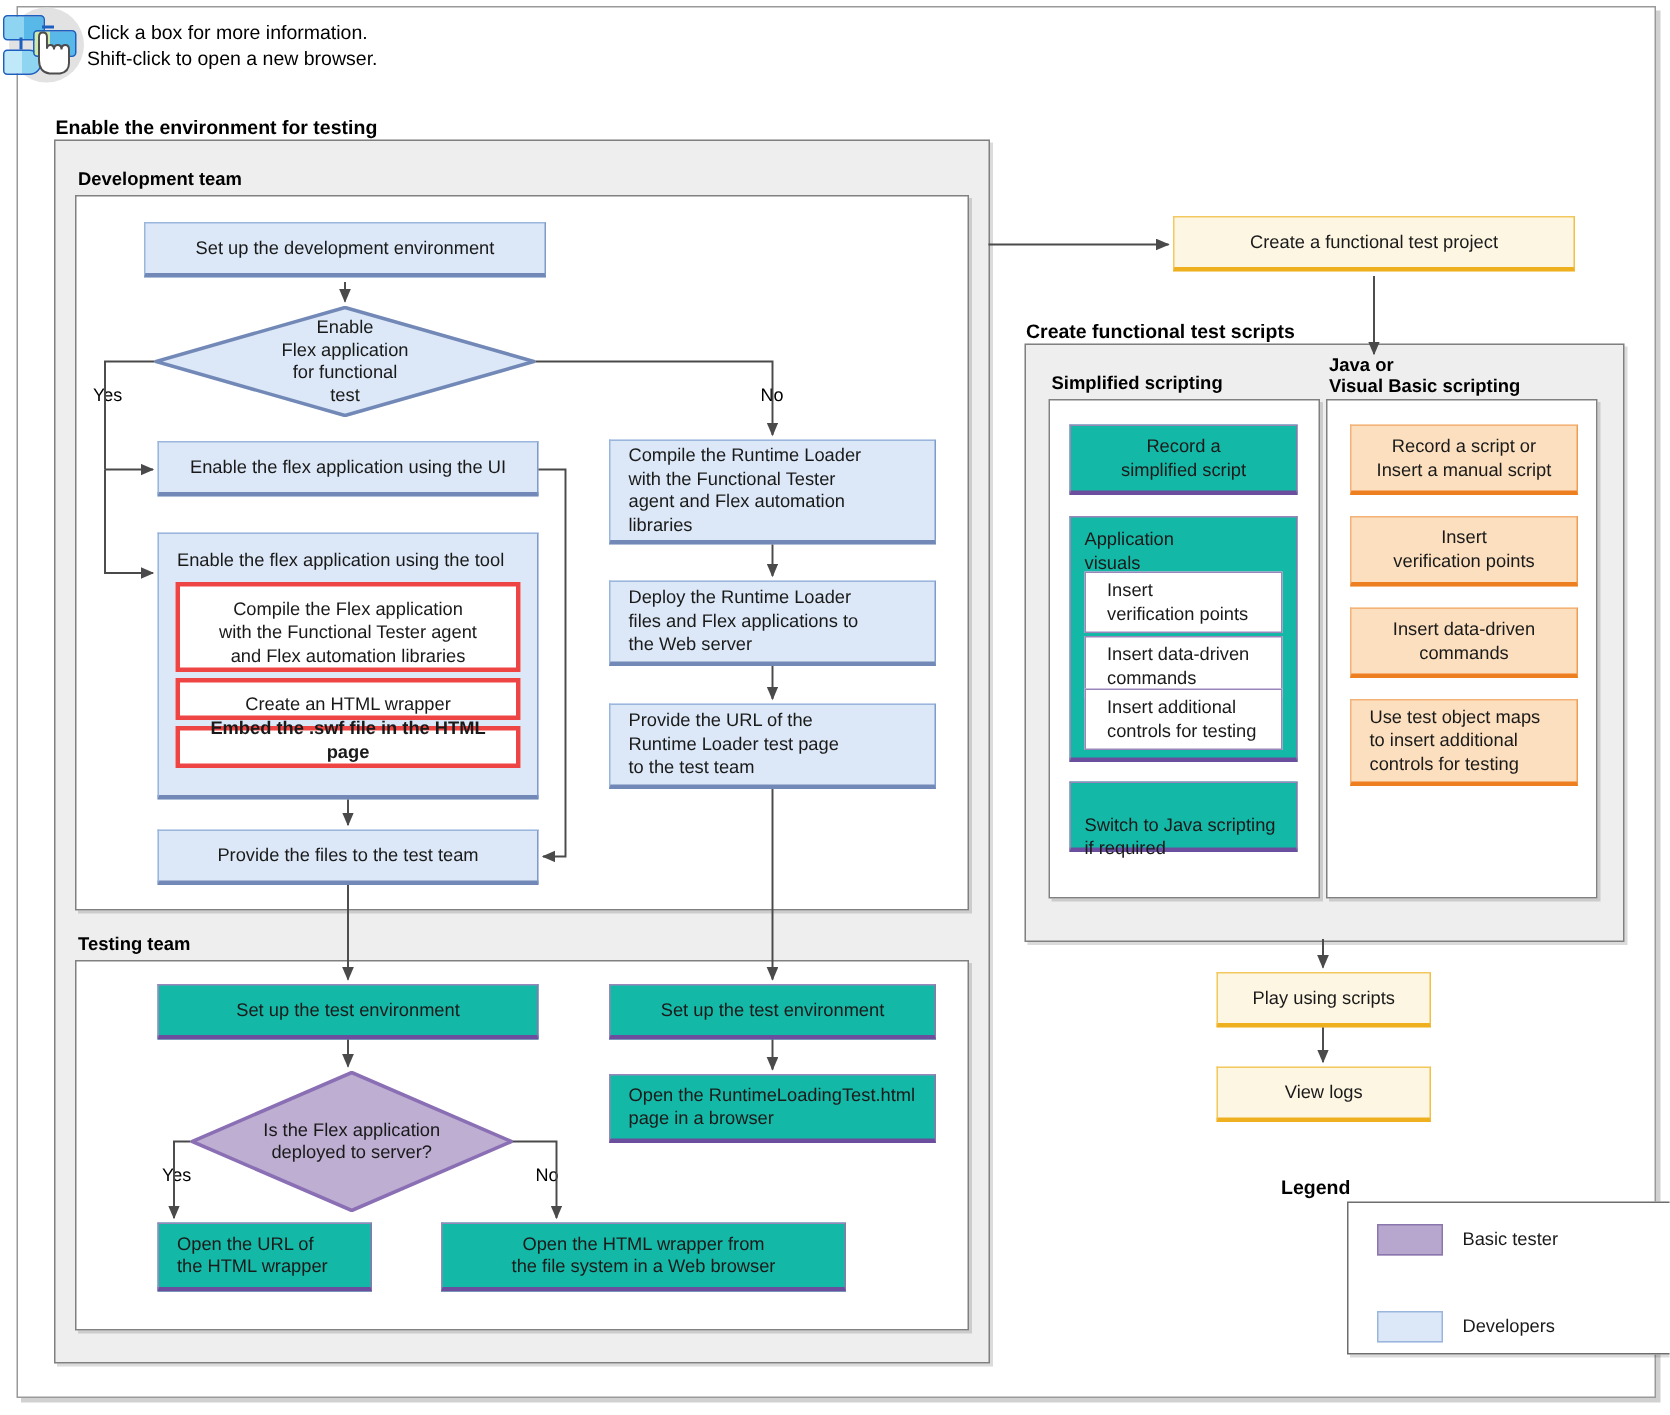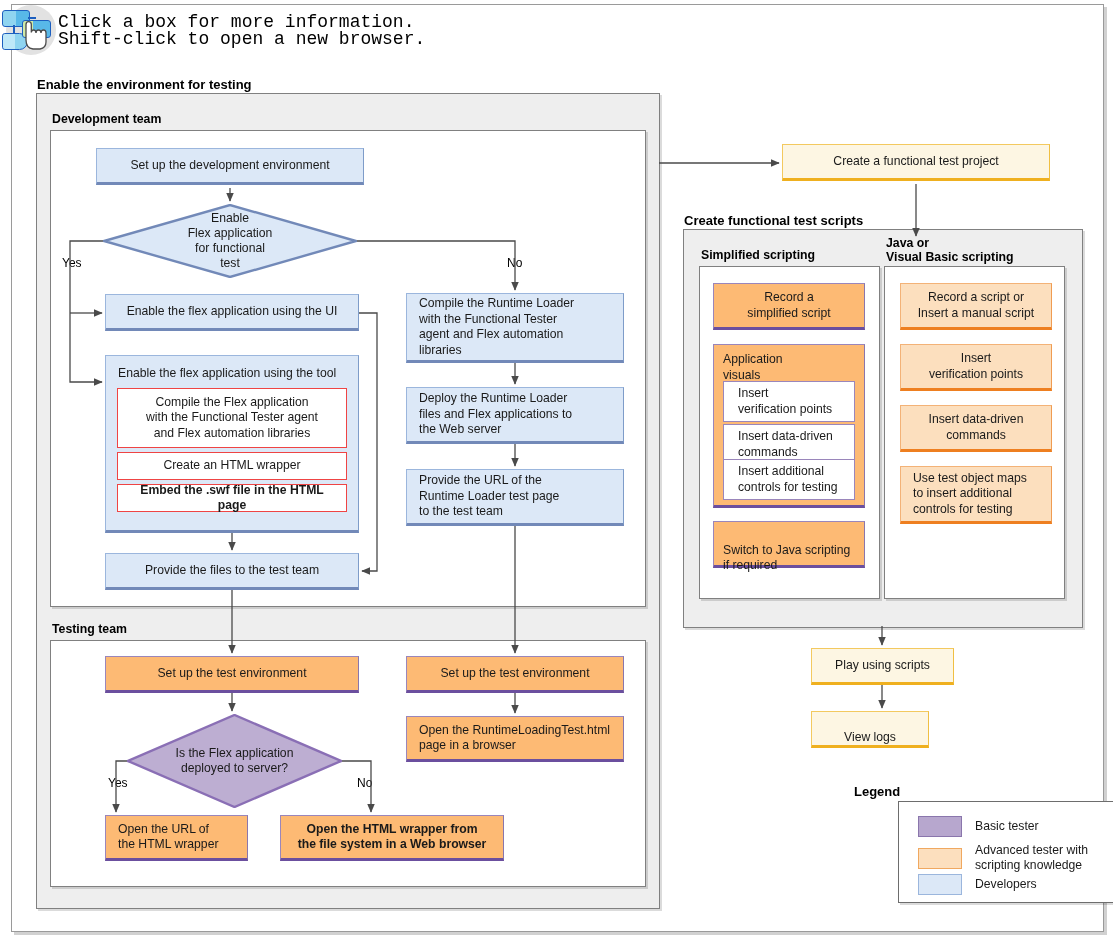--- a/index.html
+++ b/index.html
@@ -10,51 +10,51 @@
   
   #page-frame{position:absolute;left:11px;top:4px;width:1091px;height:926px;
        border:1px solid #9a9a9a;background:#fff;box-shadow:3px 3px 0 rgba(0,0,0,.18);}
 
   
   #hint-icon{position:absolute;left:0px;top:2px;width:58px;height:54px;}
   #hint-icon .blob{position:absolute;left:6px;top:3px;width:50px;height:50px;
        border-radius:50%;background:#e2e2e2;}
   .mini-node{position:absolute;border:1.4px solid #1d5fbf;border-radius:3px;}
   .mini-line{position:absolute;background:#1d5fbf;}
-  #hint-text{position:absolute;left:58px;top:14px;font-size:18px;line-height:16.5px;color:#000;font-family:Liberation Mono, monospace;}
+  #hint-text{position:absolute;left:58px;top:14px;font-size:13px;line-height:16.5px;color:#000;}
 
   
   .panel-title{position:absolute;font-weight:bold;font-size:13px;color:#000;white-space:nowrap;}
   .panel{position:absolute;border:1px solid #808080;box-shadow:2px 2px 0 rgba(0,0,0,.14);}
   .panel.grey{background:#eeeeee;}
   .panel.white{background:#ffffff;}
   .sub-title{position:absolute;font-weight:bold;font-size:12.3px;color:#000;line-height:14px;}
 
   
   .node{position:absolute;box-sizing:border-box;display:flex;align-items:center;
         font-size:12.2px;line-height:15.5px;}
   .node .txt{width:100%;padding:0 8px;}
   .node.ctr .txt{text-align:center;}
   .node.lft .txt{text-align:left;padding-left:12px;}
 
   
   .blue{background:#dce8f7;border:1px solid #9bb6dd;
         border-right-color:#7e9cc9;border-bottom:3px solid #7289b8;}
   
-  .purple{background:#fdba74;border:1px solid #9a86bb;
+  .purple{background:#14b8a6;border:1px solid #9a86bb;
         border-bottom:3px solid #6b4f9e;border-right:1px solid #8a76ac;}
   
   .orange{background:#fcdfbe;border:1px solid #f3b277;
         border-bottom:3px solid #ee7f20;border-right:1px solid #f09c52;}
   
   .yellow{background:#fdf6e3;border:1px solid #f3c95f;
         border-bottom:3px solid #efb01f;border-right:1px solid #f0bf43;}
   
   .whitebox{background:#ffffff;}
-  .whitebox.b{border:1px solid #ef4444;}
+  .whitebox.b{border:3px solid #ef4444;align-items:flex-end;}
   .whitebox.p{border:1px solid #9a86bb;}
 
   
   .diamond-wrap{position:absolute;}
   .diamond-wrap svg{position:absolute;left:0;top:0;}
   .diamond-label{position:absolute;left:0;top:0;width:100%;height:100%;
         display:flex;align-items:center;justify-content:center;text-align:center;
         font-size:12.2px;line-height:15px;pointer-events:none;}
 
   
@@ -157,21 +157,21 @@
     <polygon points="107.5,1 214,47 107.5,93 1,47" fill="#bdaed2" stroke="#8a6fb5" stroke-width="2.4"></polygon>
   </svg>
   <div class="diamond-label">Is the Flex application<br>deployed to server?</div>
 </div>
 <div class="branch-label" style="left:108px;top:776px;">Yes</div>
 <div class="branch-label" style="left:357px;top:776px;">No</div>
 
 <div class="node purple lft" style="left:105px;top:815px;width:143px;height:46px;">
     <span class="txt">Open the URL of<br>the HTML wrapper</span>
   </div>
-<div class="node purple ctr" style="left:280px;top:815px;width:224px;height:46px;font-weight:bold;">
+<div class="node purple ctr" style="left:294px;top:815px;width:270px;height:46px;">
     <span class="txt">Open the HTML wrapper from<br>the file system in a Web browser</span>
   </div>
 <div class="node purple lft" style="left:406px;top:716px;width:218px;height:46px;">
     <span class="txt">Open the RuntimeLoadingTest.html<br>page in a browser</span>
   </div>
 
 <div class="node yellow ctr" style="left:782px;top:144px;width:268px;height:37px;">
     <span class="txt">Create a functional test project</span>
   </div>
 
@@ -217,33 +217,29 @@
 <div class="node orange ctr" style="left:900px;top:405px;width:152px;height:47px;">
     <span class="txt">Insert data-driven<br>commands</span>
   </div>
 <div class="node orange lft" style="left:900px;top:466px;width:152px;height:58px;">
     <span class="txt" style="">Use test object maps<br>to insert additional<br>controls for testing</span>
   </div>
 
 <div class="node yellow ctr" style="left:811px;top:648px;width:143px;height:37px;">
     <span class="txt">Play using scripts</span>
   </div>
-<div class="node yellow ctr" style="left:811px;top:711px;width:118px;height:37px;align-items:flex-end;">
+<div class="node yellow ctr" style="left:811px;top:711px;width:143px;height:37px;">
     <span class="txt">View logs</span>
   </div>
 
 <div class="panel-title" style="left:854px;top:784px;">Legend</div>
 <div id="legend-box" style="left:898px;top:801px;width:229px;height:100px;">
   <div class="lg-row" style="left:19px;top:14px;">
     <span class="lg-swatch purple"></span>
     <span class="lg-text">Basic tester</span>
-  </div>
-  <div class="lg-row" style="left:19px;top:41px;">
-    <span class="lg-swatch orange"></span>
-    <span class="lg-text">Advanced tester with<br>scripting knowledge</span>
   </div>
   <div class="lg-row" style="left:19px;top:72px;">
     <span class="lg-swatch blue"></span>
     <span class="lg-text">Developers</span>
   </div>
 </div>
 
 <svg id="wires">
   <defs>
     <marker id="ah" markerWidth="8" markerHeight="8" refX="6.4" refY="3" orient="auto">

